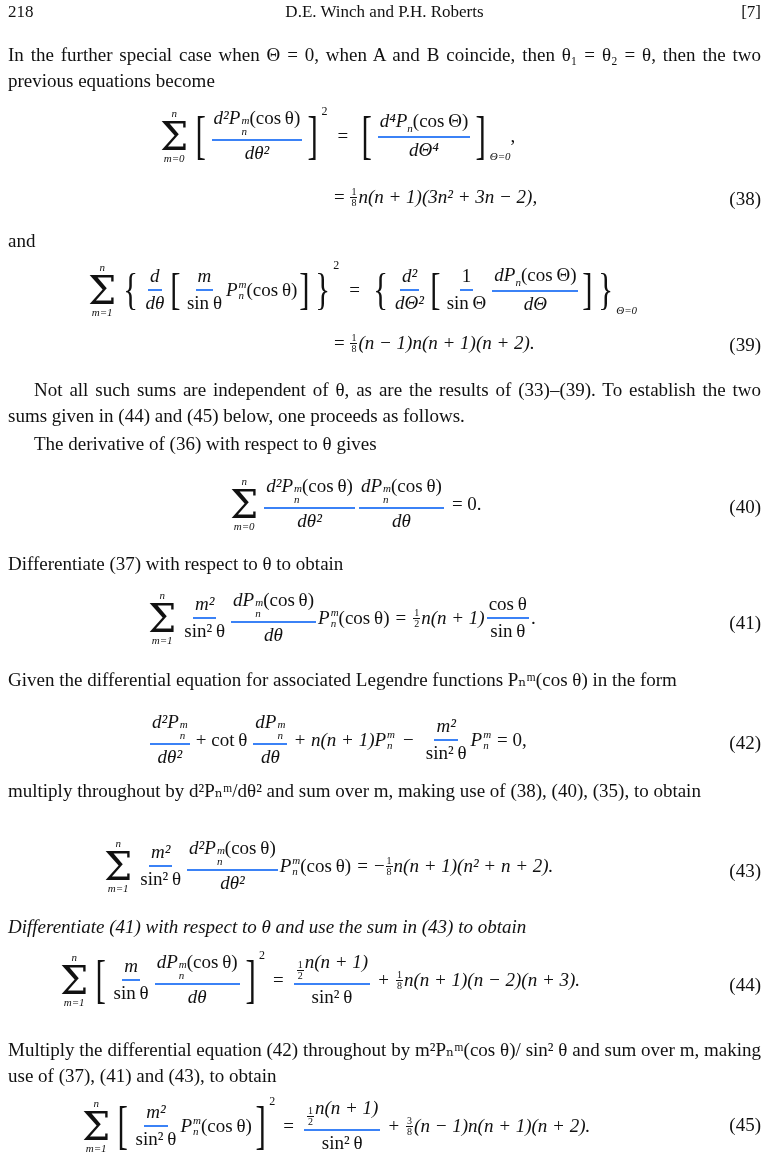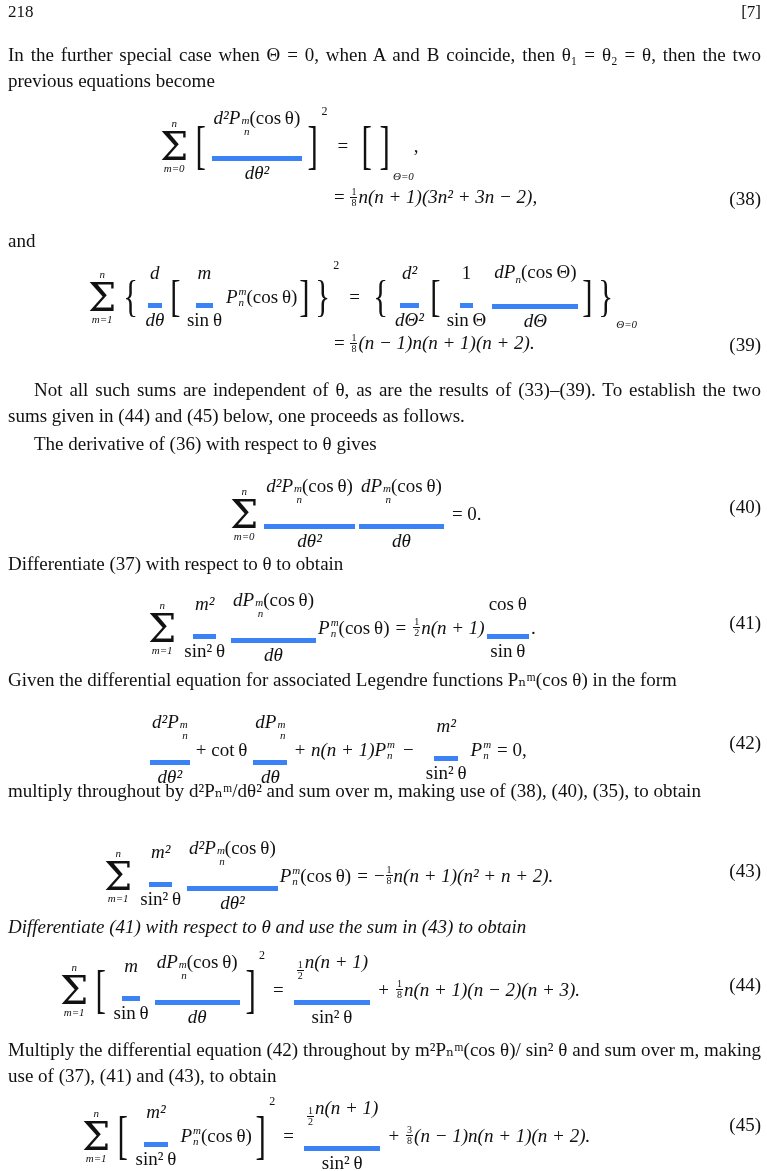--- a/index.html
+++ b/index.html
@@ -15,37 +15,38 @@
   .p { position: absolute; left: 8px; right: 6px; line-height: 26px; text-align: justify; }
   .ind { text-indent: 26px; }
   .eq { position: absolute; left: 0; right: 6px; height: 60px; }
   .eqn { position: absolute; right: 0; font-size: 19px; }
   .m { position: absolute; white-space: nowrap; display: flex; align-items: center; }
   i { font-style: italic; }
   .sum { display: inline-flex; flex-direction: column; align-items: center; margin-right: 4px; line-height: 1; }
   .sum .sig { font-size: 40px; line-height: 34px; font-family: "DejaVu Serif", serif; }
   .sum .lim { font-size: 11px; font-style: italic; }
   .frac { display: inline-flex; flex-direction: column; align-items: center; vertical-align: middle; margin: 0 2px; }
-  .frac .num { padding: 0 2px 19px; border-bottom: 5px solid #3b82f6; line-height: 1.1; text-align: right; }
+  .frac .num { padding: 0 2px 2px; border-bottom: 2px solid #3b82f6; line-height: 1.1; }
   .frac .den { padding: 2px 2px 0; line-height: 1.1; }
   .sfrac { display: inline-flex; flex-direction: column; align-items: center; font-size: 10px; line-height: 1; margin: 0 1px; }
   .sfrac .n { border-bottom: 1px solid #111; padding: 0 1px; }
   .br { font-size: 52px; font-weight: 100; line-height: 1; transform: scaleX(0.6); display: inline-block; }
   .brs { font-size: 44px; line-height: 1; display: inline-block; transform: scaleX(0.7); }
   sup, sub { font-size: 11px; }
   .pw { font-size: 12px; align-self: flex-start; margin-top: -4px; }
   .tail { font-size: 11px; align-self: flex-end; margin-bottom: 2px; font-style: italic; }
   .pnm { display: inline-flex; flex-direction: row; align-items: center; }
   .pnm .ss { display: inline-flex; flex-direction: column; font-size: 11px; line-height: 11px; font-style: italic; margin-left: 1px; }
 </style>
 </head>
 <body>
 
 <div class="header">
   <span class="pg">218</span>
+  <span class="auth">D.E. Winch  and P.H. Roberts</span>
   <span class="sec">[7]</span>
 </div>
 
 <div class="p" style="top:42px;">In the further special case when Θ = 0, when A and B coincide, then θ₁ = θ₂ = θ, then the two previous equations become</div>
 
 <div class="eq" style="top:108px;">
   <div class="m" style="left:160px; top:0;">
     <span class="sum">
         <span class="lim">n</span>
         <span class="sig">Σ</span>
@@ -58,20 +59,24 @@
               <span>m</span>
               <span>n</span>
             </span>
           </span><span>(cos θ)</span></span>
         <span class="den"><i>dθ²</i></span>
       </span>
     <span class="br">]</span>
       <span class="pw">2</span>
     <span style="margin:0 10px;">=</span>
     <span class="br">[</span>
+    <span class="frac">
+        <span class="num"><i>d⁴P</i><sub><i>n</i></sub><span>(cos Θ)</span></span>
+        <span class="den"><i>dΘ⁴</i></span>
+      </span>
     <span class="br">]</span>
       <span class="tail">Θ=0</span>
       <span>,</span>
   </div>
   <div class="m" style="left:334px; top:78px;">
     <span>=</span>&nbsp;
     <span class="sfrac">
         <span class="n">1</span>
         <span>8</span>
       </span>

